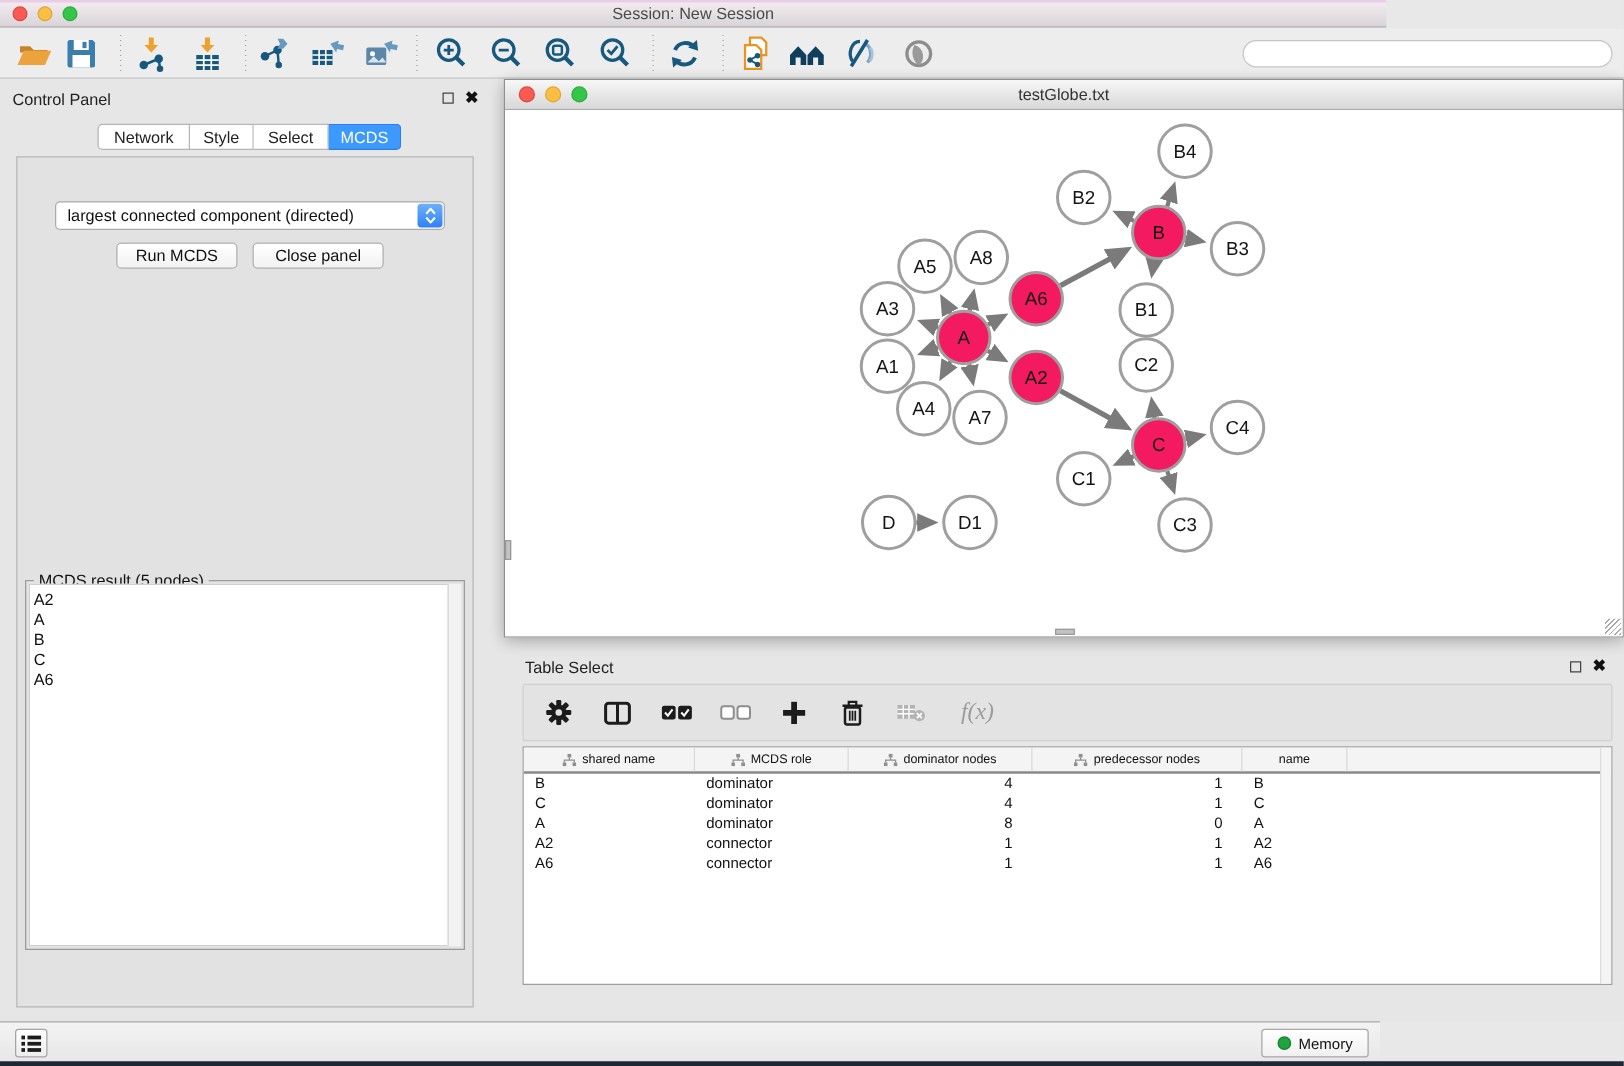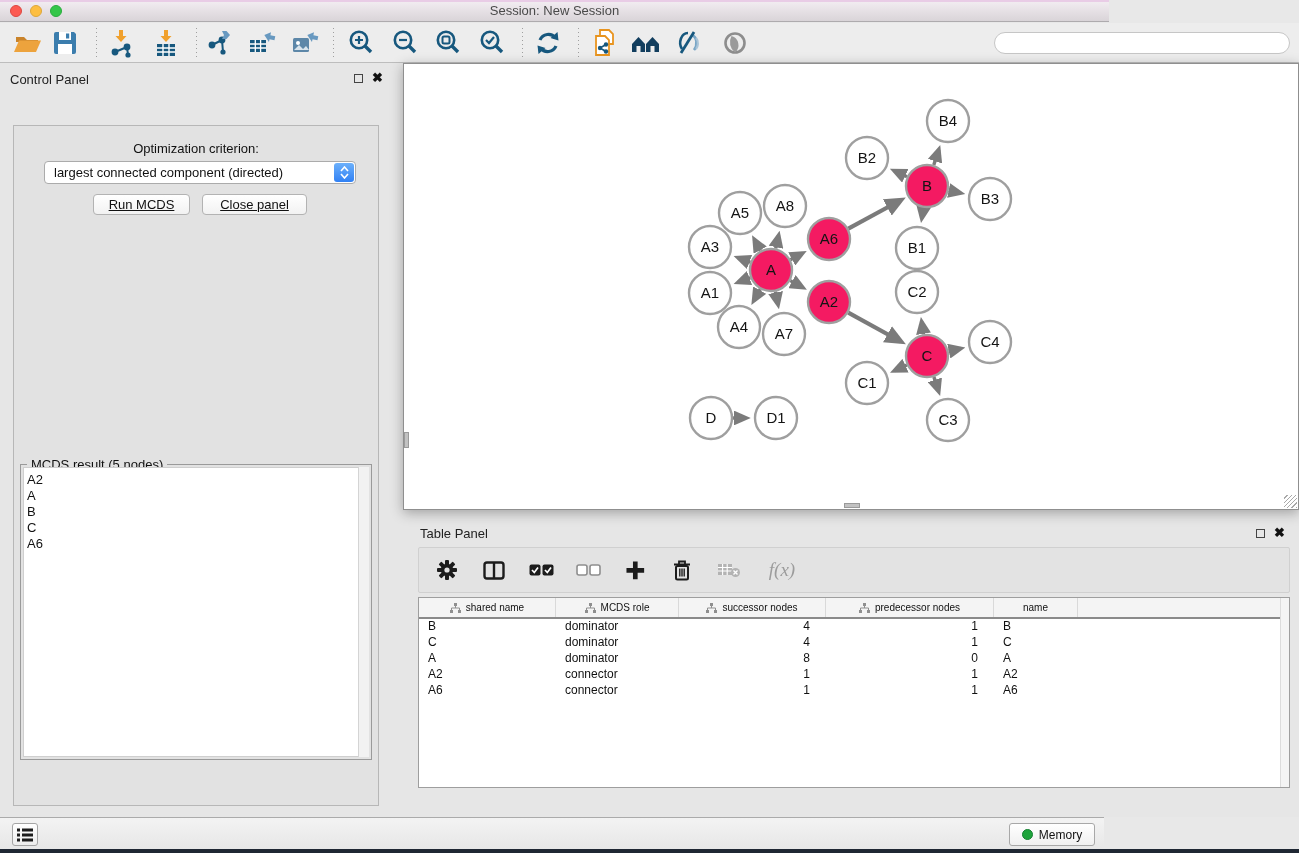--- a/index.html
+++ b/index.html
@@ -54,21 +54,21 @@
     background:#e2e2e2; border:1px solid #b7b7b7; }
   .opt-label { position:absolute; top:15px; left:0; right:0; text-align:center; font-size:13px; color:#111; }
   .dropdown { position:absolute; left:30px; top:35px; width:312px; height:23px; background:#fff;
     border:1px solid #ababab; border-radius:4px; font-size:13px; color:#111;
     display:flex; align-items:center; padding-left:9px; }
   .dd-stepper { position:absolute; right:1px; top:1px; width:20px; height:19px; border-radius:3px;
     background:linear-gradient(#6cb0fb,#3181f4); display:flex; flex-direction:column;
     align-items:center; justify-content:center; gap:1px; }
   .btn { position:absolute; height:21px; background:linear-gradient(#ffffff,#f2f2f2);
     border:1px solid #b3b3b3; border-radius:4px; font-size:13px; color:#111;
-    font-family:"Liberation Sans",sans-serif; display:flex; align-items:center; justify-content:center;text-decoration:underline; }
+    font-family:"Liberation Sans",sans-serif; display:flex; align-items:center; justify-content:center; }
   .btn-run   { left:79px; top:68px; width:97px; }
   .btn-close { left:188px; top:68px; width:105px; }
 
   .fieldset { position:absolute; left:6px; top:338px; width:352px; height:296px;
     border:1px solid #9a9a9a; }
   .fieldset-legend { position:absolute; top:-8px; left:6px; background:#e2e2e2;
     padding:0 4px; font-size:13px; color:#111; }
   .result-list { position:absolute; inset:2px; background:#fff; border:1px solid #cfcfcf;
     padding:4px 0 0 3px; font-size:13px; line-height:16px; color:#111; overflow:hidden; }
   .result-scroll { position:absolute; top:2px; right:2px; bottom:2px; width:11px;
@@ -291,23 +291,28 @@
 </div>
 
 <div class="workspace">
 
   <div class="control-panel">
     <div class="panel-title">Control Panel</div>
     <div class="panel-icons">
       <span class="float-box"></span>
       <span class="close-x">✖</span>
     </div>
+    <div class="seg-tabs" id="cp-tabs">
+        <div class="seg" style="width: 74px;">Network</div>
+        <div class="seg" style="width: 51px;">Style</div>
+        <div class="seg" style="width: 60px;">Select</div>
+        <div class="seg active" style="width: 58px;">MCDS</div>
+      </div>
 
     <div class="cp-content">
-      <div class="opt-label">Optimization criterion:</div>
       <div class="dropdown">
         <span>largest connected component (directed)</span>
         <span class="dd-stepper">
           <svg width="9" height="6" viewBox="0 0 9 6">
               <path d="M1 5 L4.5 1 L8 5" fill="none" stroke="#fff" stroke-width="1.6"></path>
             </svg>
           <svg width="9" height="6" viewBox="0 0 9 6">
               <path d="M1 1 L4.5 5 L8 1" fill="none" stroke="#fff" stroke-width="1.6"></path>
             </svg>
         </span>
@@ -323,20 +328,28 @@
             <div>B</div>
             <div>C</div>
             <div>A6</div>
           </div>
         <div class="result-scroll"></div>
       </div>
     </div>
   </div>
 
   <div class="net-window">
+    <div class="net-titlebar">
+      <div class="traffic">
+        <span class="light red"></span>
+        <span class="light yellow"></span>
+        <span class="light green"></span>
+      </div>
+      <div class="net-title">testGlobe.txt</div>
+    </div>
     <div class="net-canvas">
       <svg id="graph-svg" width="894" height="422" viewBox="0 0 894 422">
         <defs>
           <marker id="arrow" markerWidth="5" markerHeight="4.4" refX="3.6" refY="2.2" orient="auto" markerUnits="strokeWidth">
             <path d="M0 0 L5 2.2 L0 4.4 Z" fill="#7b7b7b"></path>
           </marker>
         </defs>
         <g id="graph-edges">
             <line x1="356.48901716798036" y1="161.67335414757676" x2="350.33315840729955" y2="150.3545170714862" stroke="#7b7b7b" stroke-width="3.4" marker-end="url(#arrow)"></line>
             <line x1="371.7013313337195" y1="159.50819961728223" x2="374.58909363583706" y2="146.30700052188786" stroke="#7b7b7b" stroke-width="3.4" marker-end="url(#arrow)"></line>
@@ -403,21 +416,21 @@
             <text x="372" y="334" text-anchor="middle" font-size="15" fill="#141414">D1</text>
           </g>
       </svg>
     </div>
     <div class="split-left"></div>
     <div class="split-bottom"></div>
     <div class="resize-grip"></div>
   </div>
 
   <div class="table-panel">
-    <div class="panel-title" style="left:17px">Table Panel</div>
+    <div class="panel-title" style="left:17px">Table Select</div>
     <div class="panel-icons">
       <span class="float-box"></span>
       <span class="close-x">✖</span>
     </div>
 
     <div class="tp-toolbar">
       <span class="tp-tool">
         <svg width="22" height="22" viewBox="0 0 22 22">
           <g fill="#1c1c1c">
             <rect x="9" y="1" width="4" height="20" rx="1"></rect>
@@ -495,21 +508,21 @@
             </svg>
             <span>MCDS role</span>
           </div>
           <div class="dt-th" style="width: 147px;">
             <svg width="11" height="10" viewBox="0 0 11 10">
               <rect x="4" y="0" width="3" height="3" fill="#8f8f8f"></rect>
               <rect x="0" y="7" width="3" height="3" fill="#8f8f8f"></rect>
               <rect x="8" y="7" width="3" height="3" fill="#8f8f8f"></rect>
               <path d="M5.5 3 v2 M1.5 7 V5 h8 v2" fill="none" stroke="#8f8f8f" stroke-width="1"></path>
             </svg>
-            <span>successor nodes</span>
+            <span>dominator nodes</span>
           </div>
           <div class="dt-th" style="width: 168px;">
             <svg width="11" height="10" viewBox="0 0 11 10">
               <rect x="4" y="0" width="3" height="3" fill="#8f8f8f"></rect>
               <rect x="0" y="7" width="3" height="3" fill="#8f8f8f"></rect>
               <rect x="8" y="7" width="3" height="3" fill="#8f8f8f"></rect>
               <path d="M5.5 3 v2 M1.5 7 V5 h8 v2" fill="none" stroke="#8f8f8f" stroke-width="1"></path>
             </svg>
             <span>predecessor nodes</span>
           </div>

